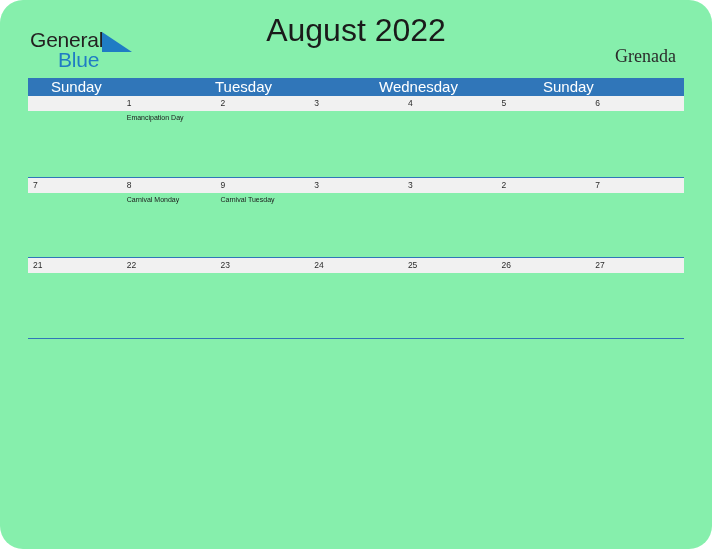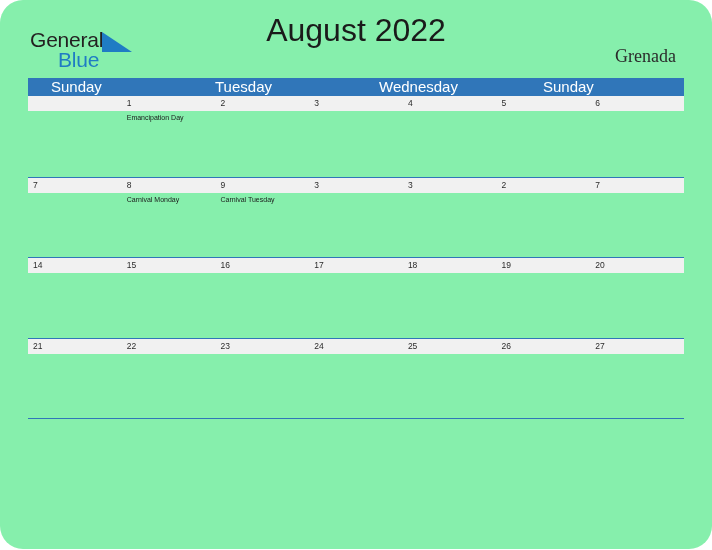--- a/index.html
+++ b/index.html
@@ -228,40 +228,20 @@
               <div class="event-text">Carnival Tuesday</div>
             </div>
             <div class="event-cell"></div>
             <div class="event-cell"></div>
             <div class="event-cell"></div>
             <div class="event-cell"></div>
           </div>
         </div>
         <div class="week-row">
           <div class="week-band">
-            <div class="day-num-cell">14</div>
-            <div class="day-num-cell">15</div>
-            <div class="day-num-cell">16</div>
-            <div class="day-num-cell">17</div>
-            <div class="day-num-cell">18</div>
-            <div class="day-num-cell">19</div>
-            <div class="day-num-cell">20</div>
-          </div>
-          <div class="week-events">
-            <div class="event-cell"></div>
-            <div class="event-cell"></div>
-            <div class="event-cell"></div>
-            <div class="event-cell"></div>
-            <div class="event-cell"></div>
-            <div class="event-cell"></div>
-            <div class="event-cell"></div>
-          </div>
-        </div>
-        <div class="week-row">
-          <div class="week-band">
             <div class="day-num-cell">21</div>
             <div class="day-num-cell">22</div>
             <div class="day-num-cell">23</div>
             <div class="day-num-cell">24</div>
             <div class="day-num-cell">25</div>
             <div class="day-num-cell">26</div>
             <div class="day-num-cell">27</div>
           </div>
           <div class="week-events">
             <div class="event-cell"></div>

